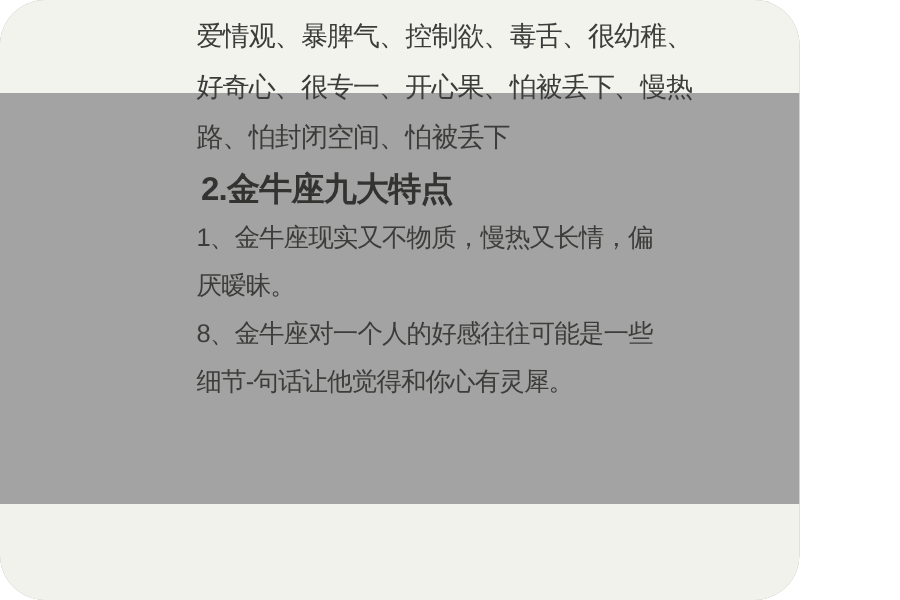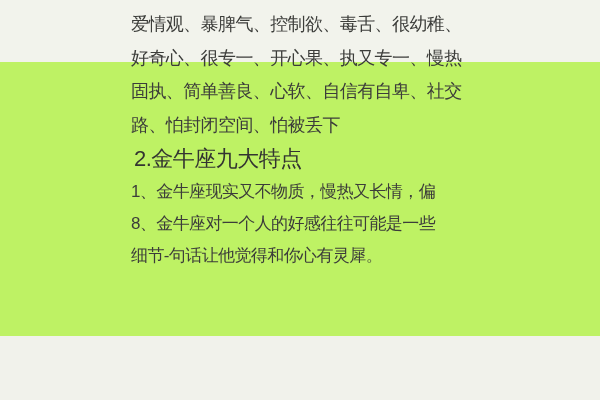--- a/index.html
+++ b/index.html
@@ -1,26 +1,27 @@
 <!DOCTYPE html>
 <html><head>
 <meta charset="utf-8">
 <style>
   html, body {
     margin: 0;
     padding: 0;
   }
   .screen {
     position: relative;
-    width: 600px;
+    width: 533px;
     height: 400px;
     overflow: hidden;
-    background: #bef264;
+    background: #a3a3a3;
     font-family: "Liberation Sans", "DejaVu Sans", sans-serif;
     color: #3c3d3a;
+    border-radius: 30px;
   }
   
   .band-top {
     position: absolute;
     left: 0; top: 0;
     width: 600px; height: 62px;
     background: #f2f3ec;
   }
   .band-bottom {
     position: absolute;
@@ -44,21 +45,21 @@
     letter-spacing: -0.6px;
     white-space: nowrap;
     color: #3c3d3a;
   }
   .heading {
     margin: 0;
     padding-left: 3px;
     height: 34px;
     line-height: 34px;
     font-size: 22px;
-    font-weight: normal;
+    font-weight: bold;
     letter-spacing: -0.5px;
     white-space: nowrap;
     color: #333431;
   }
   .items .line {
     height: 32px;
     line-height: 32px;
     font-size: 17px;
     letter-spacing: -0.6px;
     white-space: nowrap;
@@ -69,27 +70,27 @@
 <body>
 
 <div class="screen">
   <div class="band-top"></div>
   <div class="band-bottom"></div>
 
   <div class="content">
 
     <div class="intro">
       <div class="line">爱情观、暴脾气、控制欲、毒舌、很幼稚、</div>
-      <div class="line">好奇心、很专一、开心果、执又专一、慢热</div>
-      <div class="line">固执、简单善良、心软、自信有自卑、社交</div>
+      <div class="line">好奇心、很专一、开心果、怕被丢下、慢热</div>
       <div class="line">路、怕封闭空间、怕被丢下</div>
     </div>
 
     <h2 class="heading">2.金牛座九大特点</h2>
 
     <div class="items">
       <div class="line">1、金牛座现实又不物质，慢热又长情，偏</div>
+      <div class="line">厌暧昧。</div>
       <div class="line">8、金牛座对一个人的好感往往可能是一些</div>
       <div class="line">细节-句话让他觉得和你心有灵犀。</div>
     </div>
 
   </div>
 </div>
 
 </body></html>

